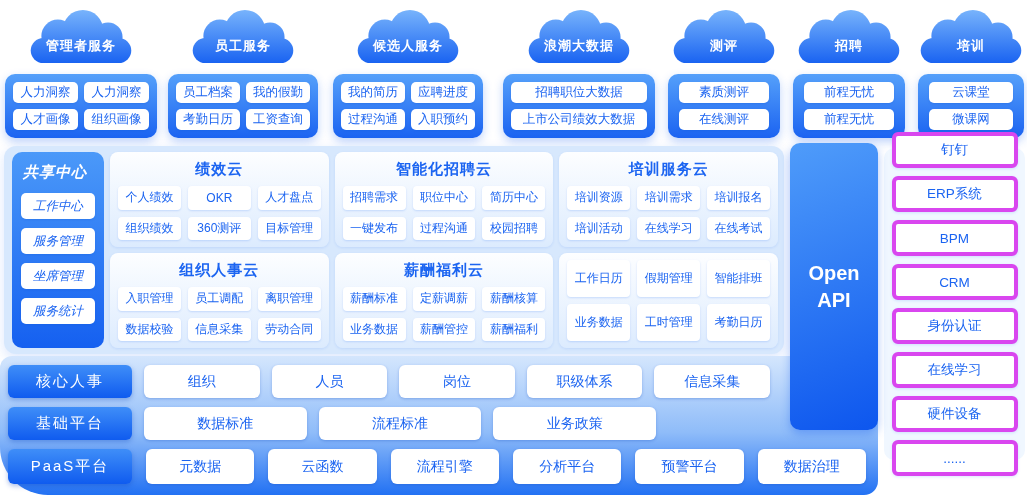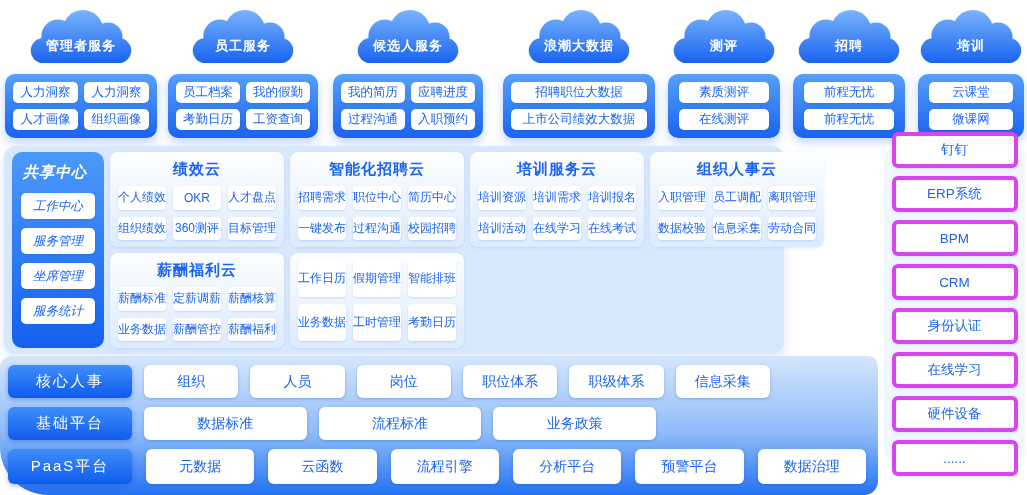--- a/index.html
+++ b/index.html
@@ -26,21 +26,21 @@
 
   
   .mid-panel{position:absolute;left:4px;top:146px;width:780px;height:208px;background:#d7e8fd;
     border-radius:12px;box-shadow:0 4px 12px rgba(21,97,240,.15);}
   .share{position:absolute;left:8px;top:6px;width:92px;height:196px;border-radius:10px;
     background:linear-gradient(180deg,#4b99f9,#1560f0);box-sizing:border-box;
     padding:9px 9px;display:flex;flex-direction:column;gap:9px;font-style:italic;}
   .share-title{color:#fff;font-weight:bold;font-size:15px;letter-spacing:1px;margin:2px 0 2px 2px;}
   .share .wbtn{height:26px;flex:0 0 26px;}
   .modules{position:absolute;left:106px;top:6px;right:6px;bottom:6px;display:grid;
-    grid-template-columns:repeat(4,1fr);grid-template-rows:1fr 1fr;gap:6px;}
+    grid-template-columns:repeat(3,1fr);grid-template-rows:1fr 1fr;gap:6px;}
   .module{background:linear-gradient(180deg,#fdfeff,#dcebfe);border-radius:8px;
     box-sizing:border-box;padding:7px 8px;display:flex;flex-direction:column;
     box-shadow:0 1px 3px rgba(21,97,240,.12);}
   .module-title{color:#1b64f1;font-weight:bold;font-size:15px;text-align:center;
     letter-spacing:1px;margin:1px 0 7px;}
   .module-grid{display:grid;grid-template-columns:repeat(3,1fr);gap:7px;flex:1;}
   .module .wbtn{font-size:12px;border-radius:4px;box-shadow:0 1px 2px rgba(27,100,241,.18);}
 
   
   .open-api{position:absolute;left:790px;top:143px;width:88px;height:287px;border-radius:10px;
@@ -242,39 +242,41 @@
           <div class="wbtn">假期管理</div>
           <div class="wbtn">智能排班</div>
           <div class="wbtn">业务数据</div>
           <div class="wbtn">工时管理</div>
           <div class="wbtn">考勤日历</div>
         </div>
       </div>
     </div>
   </div>
 
+  <div class="open-api">
+    <span>Open API</span>
+  </div>
 
   <div class="right-panel">
     <div class="int-btn">钉钉</div>
     <div class="int-btn">ERP系统</div>
     <div class="int-btn">BPM</div>
     <div class="int-btn">CRM</div>
     <div class="int-btn">身份认证</div>
     <div class="int-btn">在线学习</div>
     <div class="int-btn">硬件设备</div>
     <div class="int-btn">......</div>
   </div>
 
   <div class="bottom-panel">
     <div class="prow prow1">
       <div class="plabel">核心人事</div>
       <div class="pbtn">组织</div>
       <div class="pbtn">人员</div>
       <div class="pbtn">岗位</div>
-      <div class="pbtn">职位体系</div>
       <div class="pbtn">职级体系</div>
       <div class="pbtn">信息采集</div>
     </div>
     <div class="prow prow2">
       <div class="plabel">基础平台</div>
       <div class="pbtn">数据标准</div>
       <div class="pbtn">流程标准</div>
       <div class="pbtn">业务政策</div>
     </div>
     <div class="prow prow3">

